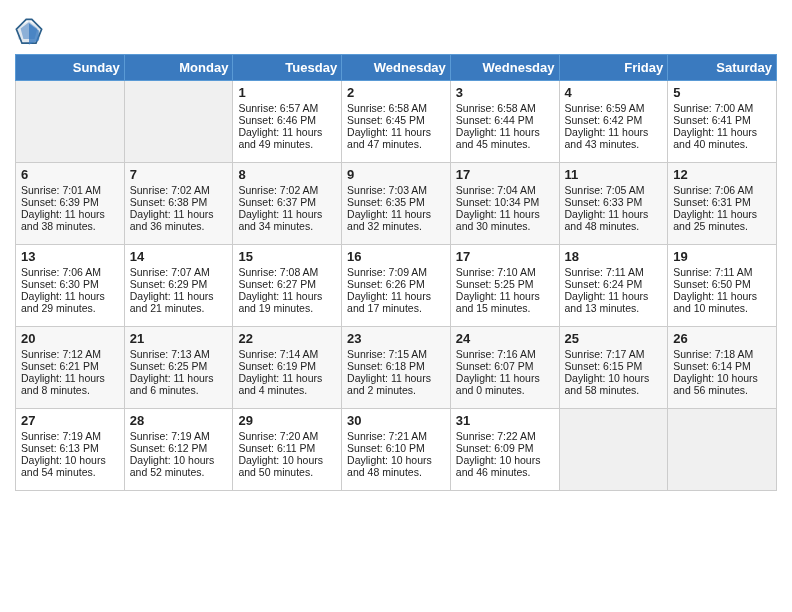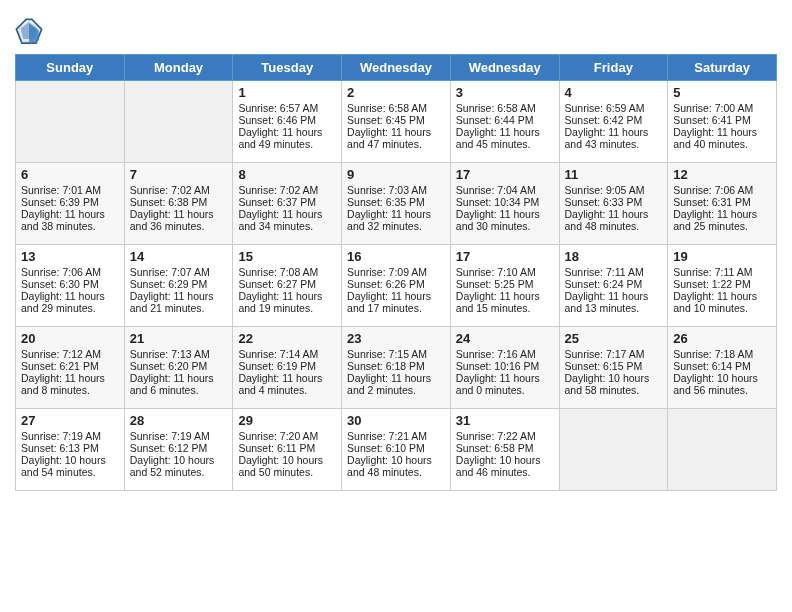--- a/index.html
+++ b/index.html
@@ -52,21 +52,21 @@
       width: 100%;
       border-collapse: collapse;
       table-layout: fixed;
     }
     .calendar-table th {
       background: #3a7abf;
       color: #fff;
       font-size: 13px;
       font-weight: bold;
       padding: 5px 4px;
-      text-align: center;
+      text-align: right;
       border: 1px solid #5a9ad5;
     }
     .calendar-table td {
       border: 1px solid #ccc;
       vertical-align: top;
       padding: 4px 5px;
       font-size: 10.5px;
       color: #222;
       height: 82px;
       background: #fff;
@@ -192,21 +192,21 @@
           </td>
           <td>
             <span class="day-num">17</span>
             <div>Sunrise: 7:04 AM</div>
             <div>Sunset: 10:34 PM</div>
             <div>Daylight: 11 hours</div>
             <div>and 30 minutes.</div>
           </td>
           <td>
             <span class="day-num">11</span>
-            <div>Sunrise: 9:05 AM</div>
+            <div>Sunrise: 7:05 AM</div>
             <div>Sunset: 6:33 PM</div>
             <div>Daylight: 11 hours</div>
             <div>and 48 minutes.</div>
           </td>
           <td>
             <span class="day-num">12</span>
             <div>Sunrise: 7:06 AM</div>
             <div>Sunset: 6:31 PM</div>
             <div>Daylight: 11 hours</div>
             <div>and 25 minutes.</div>
@@ -251,58 +251,58 @@
           <td>
             <span class="day-num">18</span>
             <div>Sunrise: 7:11 AM</div>
             <div>Sunset: 6:24 PM</div>
             <div>Daylight: 11 hours</div>
             <div>and 13 minutes.</div>
           </td>
           <td>
             <span class="day-num">19</span>
             <div>Sunrise: 7:11 AM</div>
-            <div>Sunset: 1:22 PM</div>
+            <div>Sunset: 6:50 PM</div>
             <div>Daylight: 11 hours</div>
             <div>and 10 minutes.</div>
           </td>
         </tr>
         <tr>
           <td>
             <span class="day-num">20</span>
             <div>Sunrise: 7:12 AM</div>
             <div>Sunset: 6:21 PM</div>
             <div>Daylight: 11 hours</div>
             <div>and 8 minutes.</div>
           </td>
           <td>
             <span class="day-num">21</span>
             <div>Sunrise: 7:13 AM</div>
-            <div>Sunset: 6:20 PM</div>
+            <div>Sunset: 6:25 PM</div>
             <div>Daylight: 11 hours</div>
             <div>and 6 minutes.</div>
           </td>
           <td>
             <span class="day-num">22</span>
             <div>Sunrise: 7:14 AM</div>
             <div>Sunset: 6:19 PM</div>
             <div>Daylight: 11 hours</div>
             <div>and 4 minutes.</div>
           </td>
           <td>
             <span class="day-num">23</span>
             <div>Sunrise: 7:15 AM</div>
             <div>Sunset: 6:18 PM</div>
             <div>Daylight: 11 hours</div>
             <div>and 2 minutes.</div>
           </td>
           <td>
             <span class="day-num">24</span>
             <div>Sunrise: 7:16 AM</div>
-            <div>Sunset: 10:16 PM</div>
+            <div>Sunset: 6:07 PM</div>
             <div>Daylight: 11 hours</div>
             <div>and 0 minutes.</div>
           </td>
           <td>
             <span class="day-num">25</span>
             <div>Sunrise: 7:17 AM</div>
             <div>Sunset: 6:15 PM</div>
             <div>Daylight: 10 hours</div>
             <div>and 58 minutes.</div>
           </td>
@@ -339,21 +339,21 @@
           <td>
             <span class="day-num">30</span>
             <div>Sunrise: 7:21 AM</div>
             <div>Sunset: 6:10 PM</div>
             <div>Daylight: 10 hours</div>
             <div>and 48 minutes.</div>
           </td>
           <td>
             <span class="day-num">31</span>
             <div>Sunrise: 7:22 AM</div>
-            <div>Sunset: 6:58 PM</div>
+            <div>Sunset: 6:09 PM</div>
             <div>Daylight: 10 hours</div>
             <div>and 46 minutes.</div>
           </td>
           <td class="empty-cell"></td>
           <td class="empty-cell"></td>
         </tr>
       </tbody>
   </table>
 </div>
 

